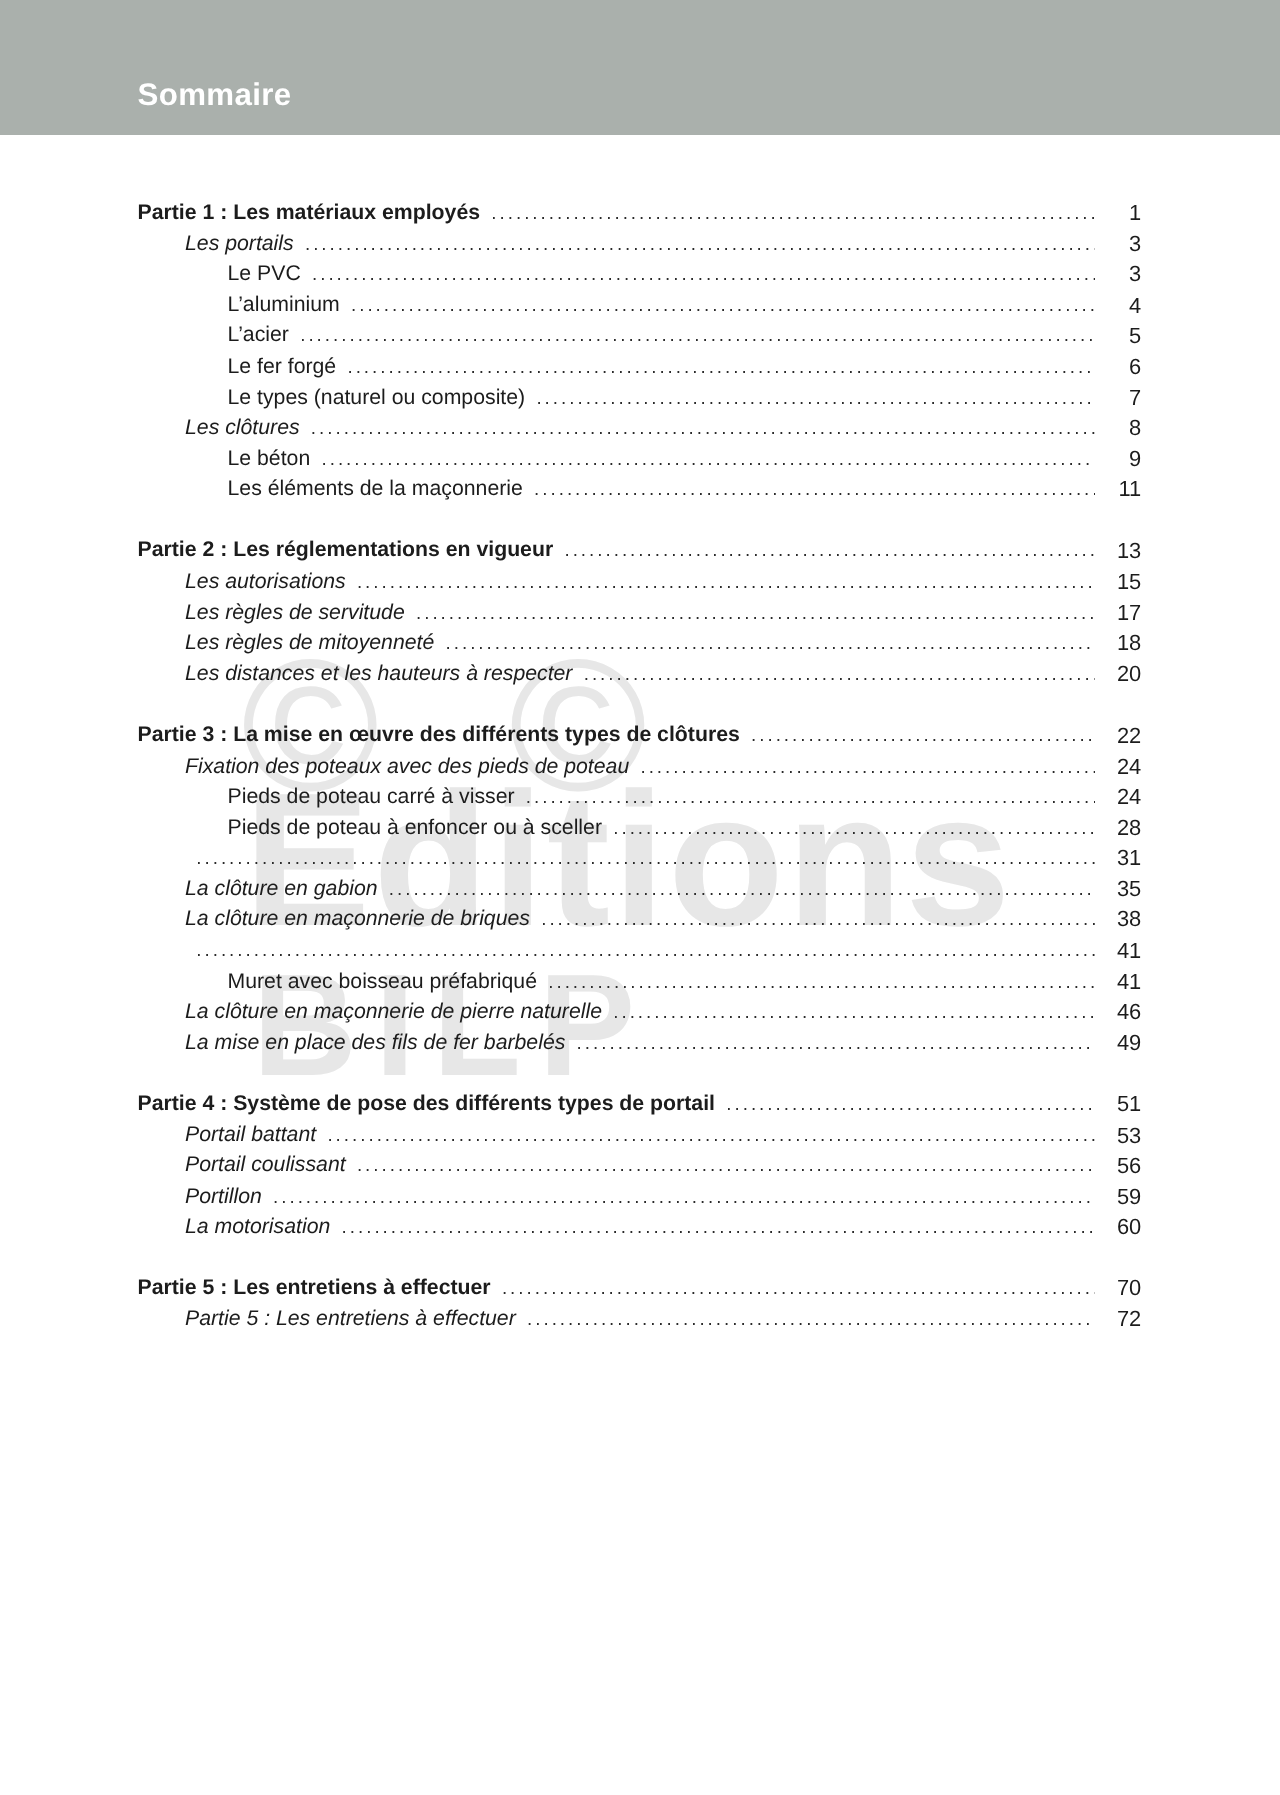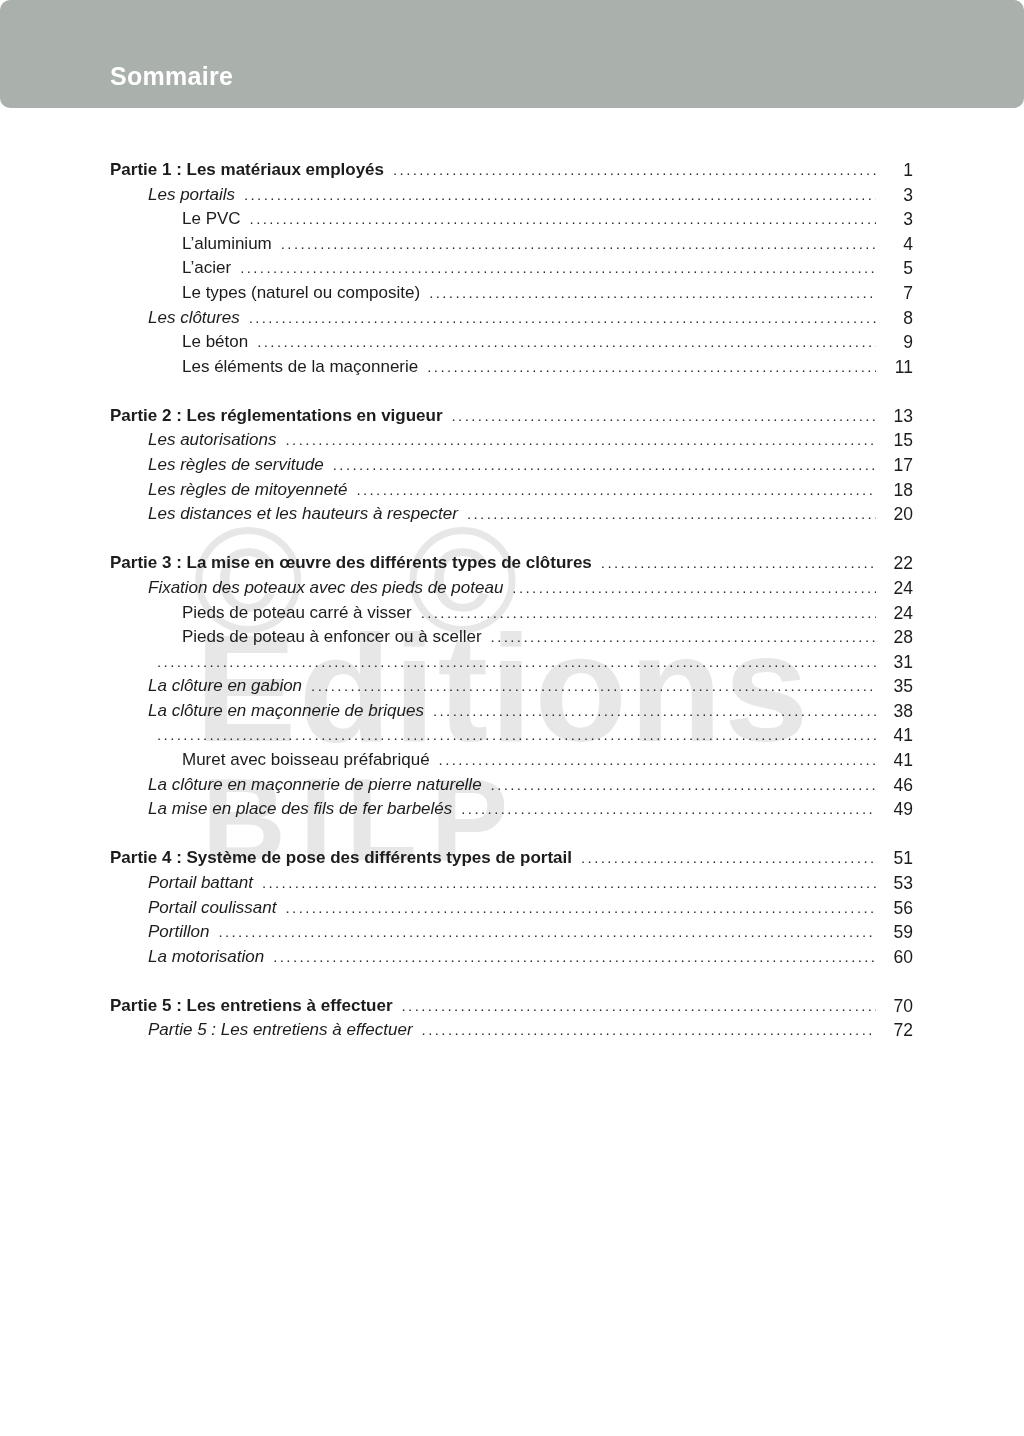--- a/index.html
+++ b/index.html
@@ -14,21 +14,20 @@
     overflow: hidden;
   }
 
   
   .header-band {
     position: absolute;
     top: 0; left: 0;
     width: 1024px;
     height: 108px;
     background: #aab0ac;
-    border-radius: 10px;
   }
   .header-title {
     position: absolute;
     left: 110px;
     top: 62px;
     font-size: 25px;
     font-weight: 700;
     color: #ffffff;
     letter-spacing: 0.3px;
   }
@@ -119,20 +118,25 @@
         <span class="label">L’aluminium</span>
         <span class="leader"></span>
         <span class="page">4</span>
       </div>
       <div class="toc-row lvl2">
         <span class="label">L’acier</span>
         <span class="leader"></span>
         <span class="page">5</span>
       </div>
       <div class="toc-row lvl2">
+        <span class="label">Le fer forgé</span>
+        <span class="leader"></span>
+        <span class="page">6</span>
+      </div>
+      <div class="toc-row lvl2">
         <span class="label">Le types (naturel ou composite)</span>
         <span class="leader"></span>
         <span class="page">7</span>
       </div>
       <div class="toc-row lvl1">
         <span class="label">Les clôtures</span>
         <span class="leader"></span>
         <span class="page">8</span>
       </div>
       <div class="toc-row lvl2">

